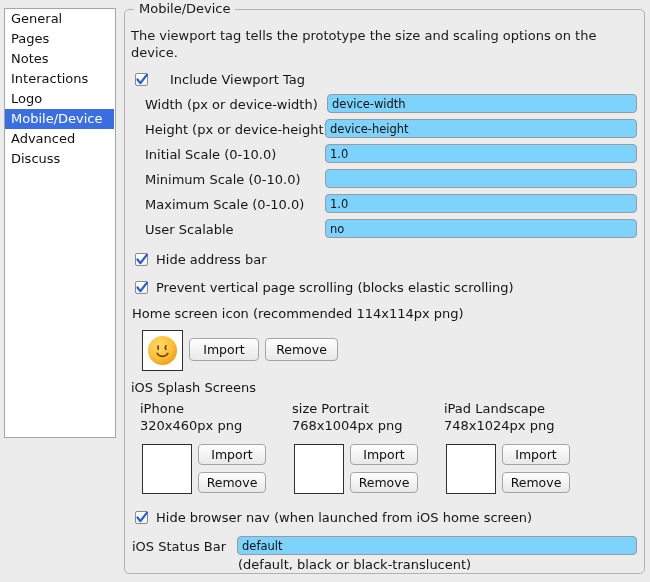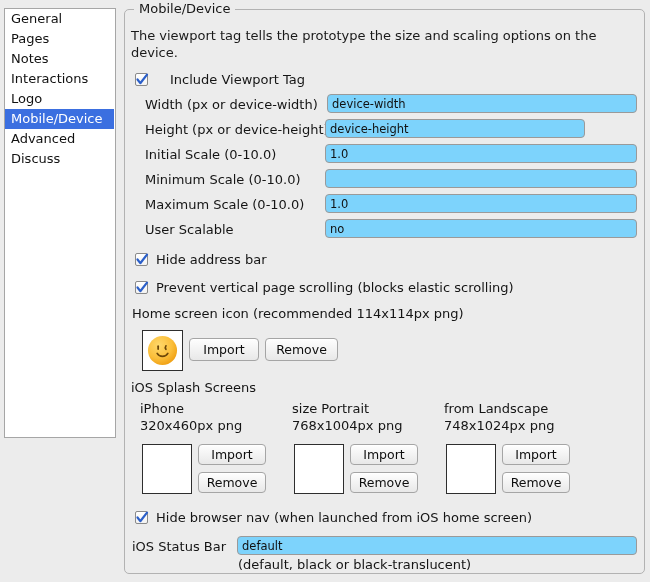--- a/index.html
+++ b/index.html
@@ -187,21 +187,21 @@
         <path d="M2.5 7.5 L5.3 11.2 L12 2.6" stroke="#2b5fc9" stroke-width="2.2" fill="none" stroke-linecap="round" stroke-linejoin="round"></path>
       </svg>
   </span>
   <span class="cblabel">Include Viewport Tag</span>
 </div>
 
 <div class="abs flabel" style="left:145px; top:97px;">Width (px or device-width)</div>
 <input class="abs finput" style="left: 327px; top: 94px; width: 310px;" value="device-width">
 
 <div class="abs flabel" style="left:145px; top:122px;">Height (px or device-height)</div>
-<input class="abs finput" style="left: 325px; top: 119px; width: 260px;" value="device-height">
+<input class="abs finput" style="left: 325px; top: 119px; width: 312px;" value="device-height">
 
 <div class="abs flabel" style="left:145px; top:147px;">Initial Scale (0-10.0)</div>
 <input class="abs finput" style="left: 325px; top: 144px; width: 312px;" value="1.0">
 
 <div class="abs flabel" style="left:145px; top:172px;">Minimum Scale (0-10.0)</div>
 <input class="abs finput" style="left: 325px; top: 169px; width: 312px;" value="">
 
 <div class="abs flabel" style="left:145px; top:197px;">Maximum Scale (0-10.0)</div>
 <input class="abs finput" style="left: 325px; top: 194px; width: 312px;" value="1.0">
 
@@ -253,21 +253,21 @@
 <div class="abs thumb" style="left:142px; top:444px; width:50px; height:50px;"></div>
 <button class="abs btn" style="left:198px; top:444px; width:68px; height:21px;">Import</button>
 <button class="abs btn" style="left:198px; top:472px; width:68px; height:21px;">Remove</button>
 
 <div class="abs splash-title" style="left:292px; top:401px;">size Portrait</div>
 <div class="abs splash-title" style="left:292px; top:418px;">768x1004px png</div>
 <div class="abs thumb" style="left:294px; top:444px; width:50px; height:50px;"></div>
 <button class="abs btn" style="left:350px; top:444px; width:68px; height:21px;">Import</button>
 <button class="abs btn" style="left:350px; top:472px; width:68px; height:21px;">Remove</button>
 
-<div class="abs splash-title" style="left:444px; top:401px;">from Landscape</div>
+<div class="abs splash-title" style="left:444px; top:401px;">iPad Landscape</div>
 <div class="abs splash-title" style="left:444px; top:418px;">748x1024px png</div>
 <div class="abs thumb" style="left:446px; top:444px; width:50px; height:50px;"></div>
 <button class="abs btn" style="left:502px; top:444px; width:68px; height:21px;">Import</button>
 <button class="abs btn" style="left:502px; top:472px; width:68px; height:21px;">Remove</button>
 
 <div class="abs cbrow" style="left:135px; top:510px;">
   <span class="cbox">
     <svg width="15" height="16" viewBox="0 0 15 16">
         <path d="M2.5 7.5 L5.3 11.2 L12 2.6" stroke="#2b5fc9" stroke-width="2.2" fill="none" stroke-linecap="round" stroke-linejoin="round"></path>
       </svg>

